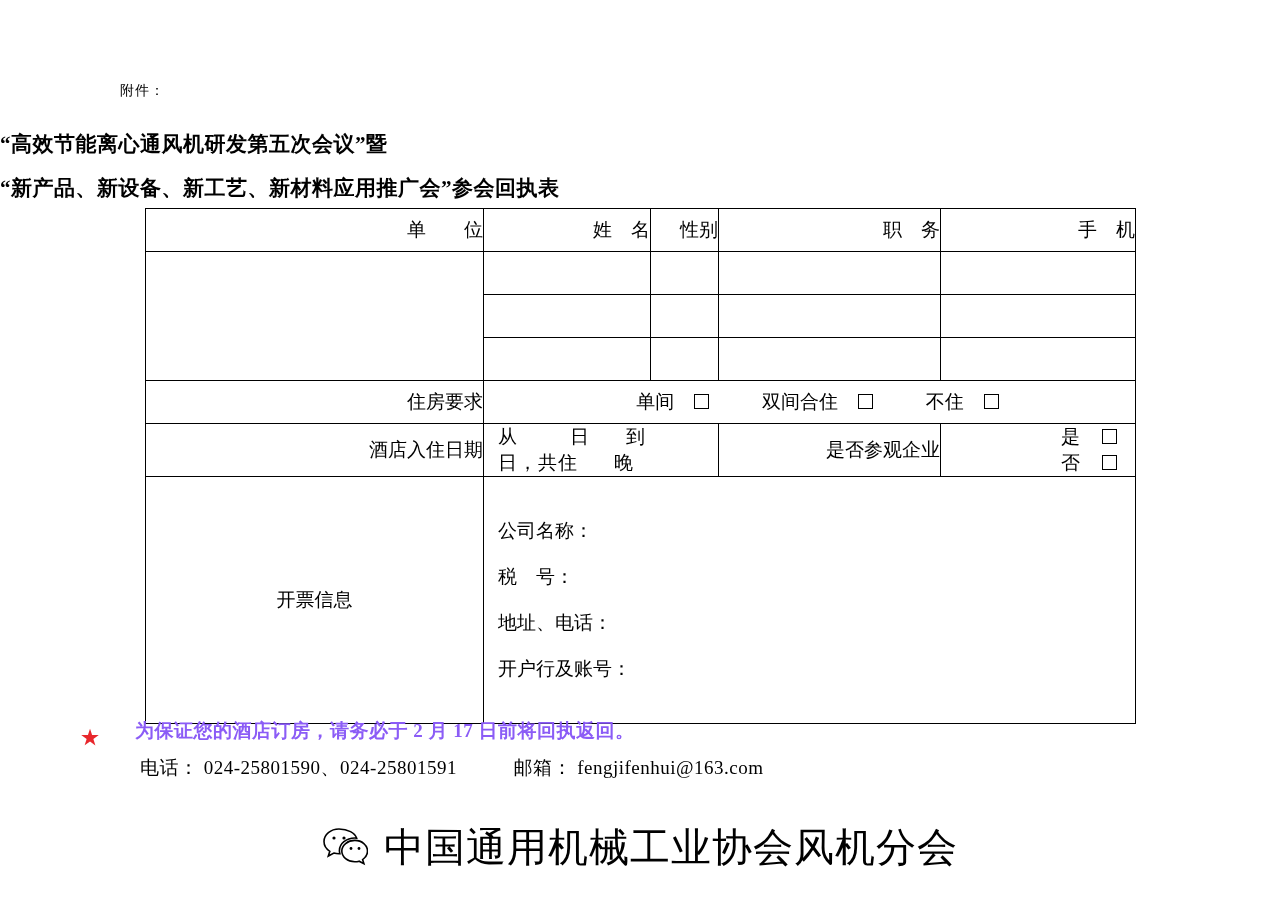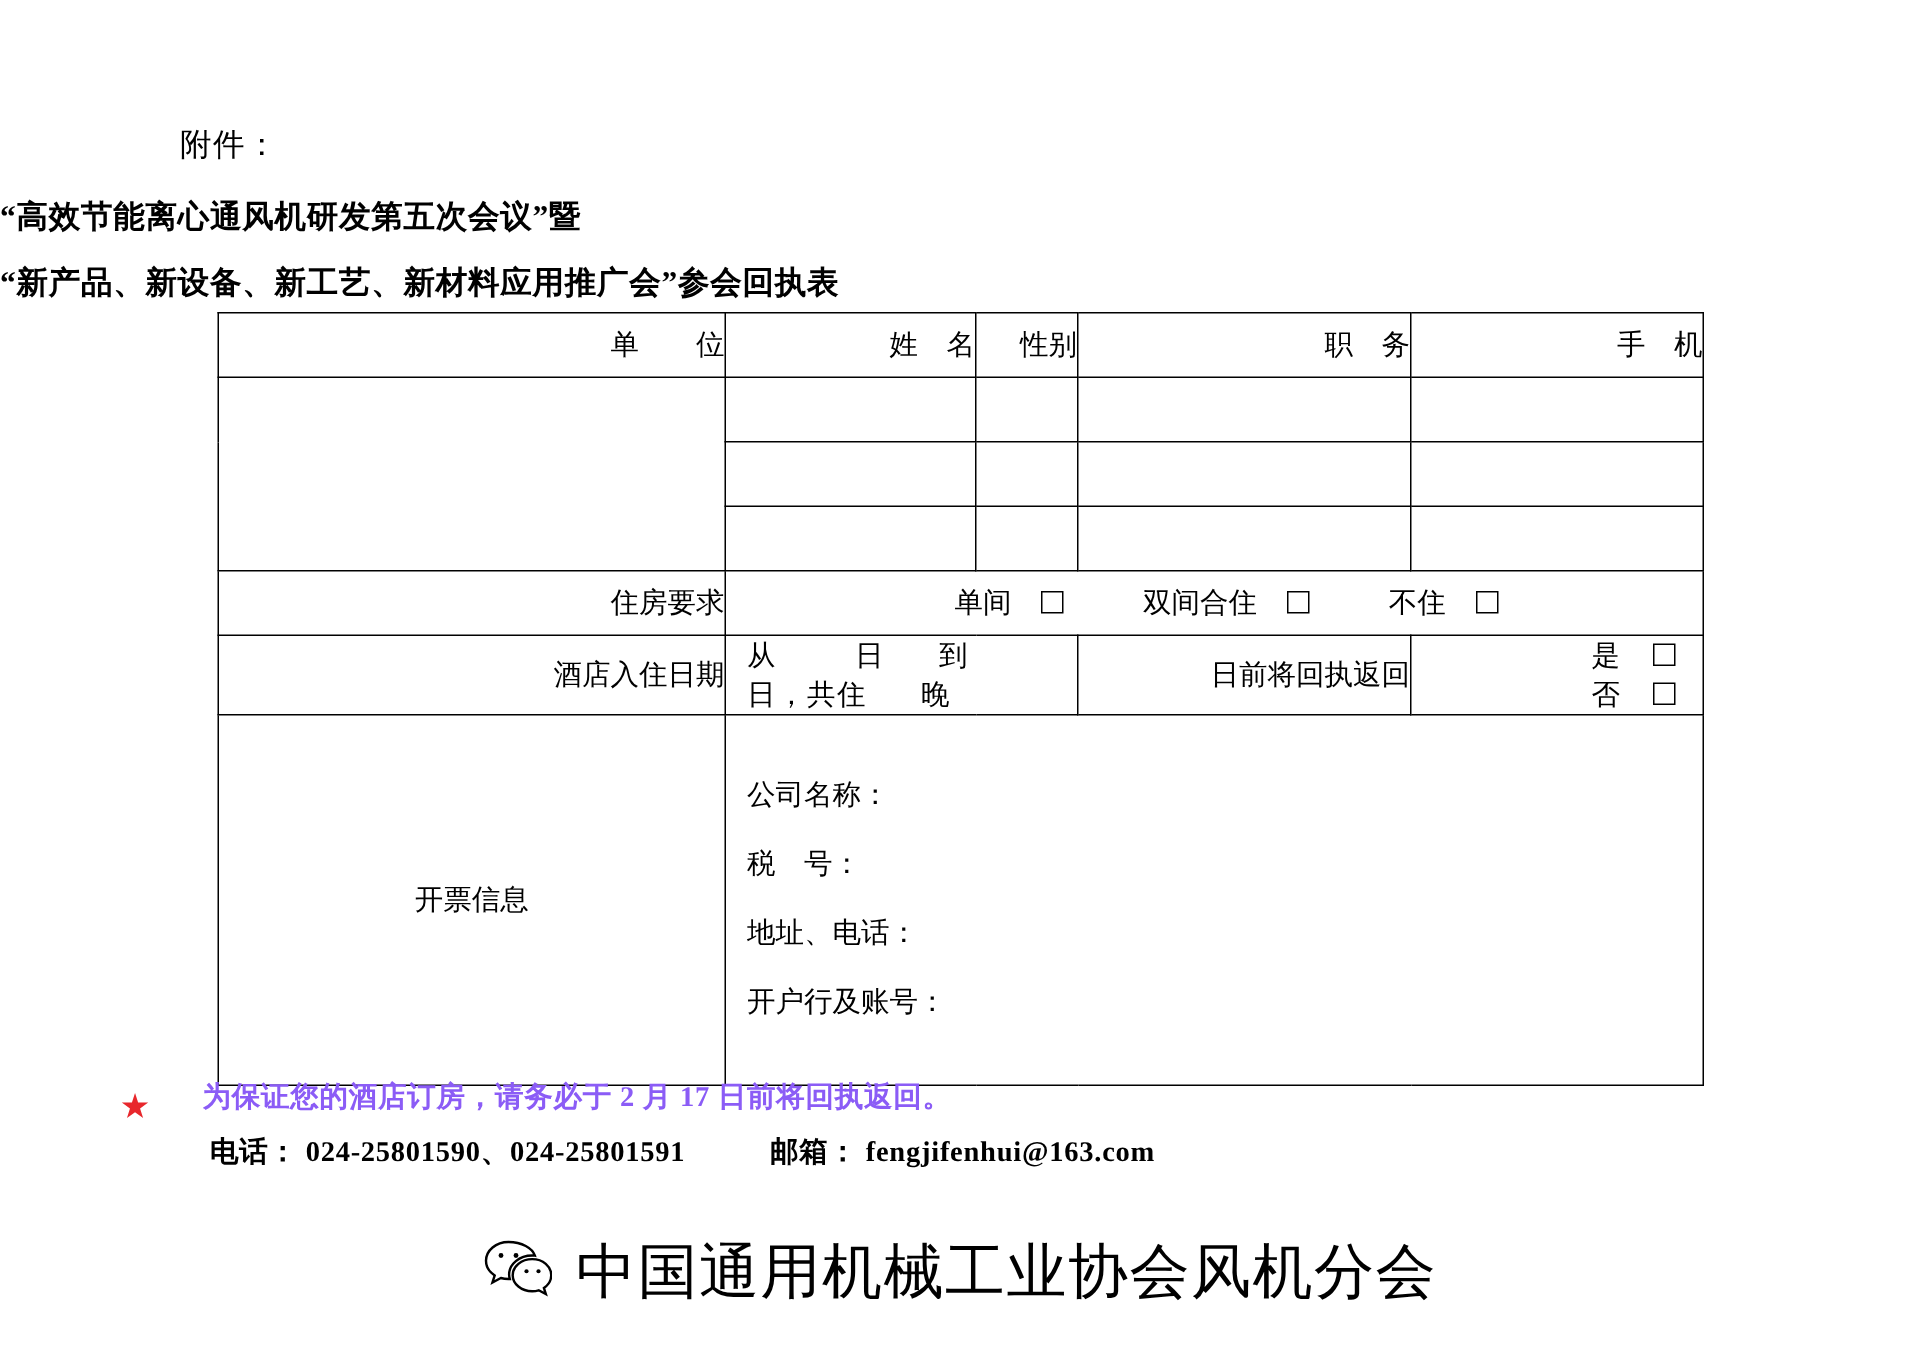--- a/index.html
+++ b/index.html
@@ -17,21 +17,21 @@
   }
   .page {
     position: relative;
     width: 1280px;
     height: 904px;
   }
   .attachment-label {
     position: absolute;
     left: 120px;
     top: 82px;
-    font-size: 21px;
+    font-size: 14px;
     letter-spacing: 1px;
   }
   .title-block {
     position: absolute;
     left: 0;
     top: 122px;
     width: 1280px;
     text-align: left;
   }
   .title-line {
@@ -117,21 +117,20 @@
     font-size: 19px;
     font-weight: bold;
     letter-spacing: 0.5px;
   }
   .contact {
     position: absolute;
     left: 140px;
     top: 755px;
     font-size: 19px;
     letter-spacing: 0.5px;
-    font-weight: bold;
   }
   .contact .sep { display: inline-block; width: 46px; }
   .footer {
     position: absolute;
     left: 0;
     top: 820px;
     width: 1280px;
     text-align: center;
   }
   .footer-inner {
@@ -206,21 +205,21 @@
           <span><span>双间合住</span><i class="box"></i></span>
           <span><span>不住</span><i class="box"></i></span>
         </td>
       </tr>
 
       <tr>
         <td class="c-center">酒店入住日期</td>
         <td class="checkin-cell" colspan="2">
           <span>从</span><span class="gap"></span><span>日</span><span class="gap3"></span><span>到</span><span class="gap2"></span><span>日，共住</span><span class="gap3"></span><span>晚</span>
         </td>
-        <td class="c-center">日前将回执返回</td>
+        <td class="c-center">是否参观企业</td>
         <td class="c-center yesno">
           <span><span>是</span><i class="box"></i></span>
           <span><span>否</span><i class="box"></i></span>
         </td>
       </tr>
 
       <tr>
         <td class="invoice-label" style="height:246px">开票信息</td>
         <td class="invoice-fields" colspan="4">
           <div>公司名称：</div>

